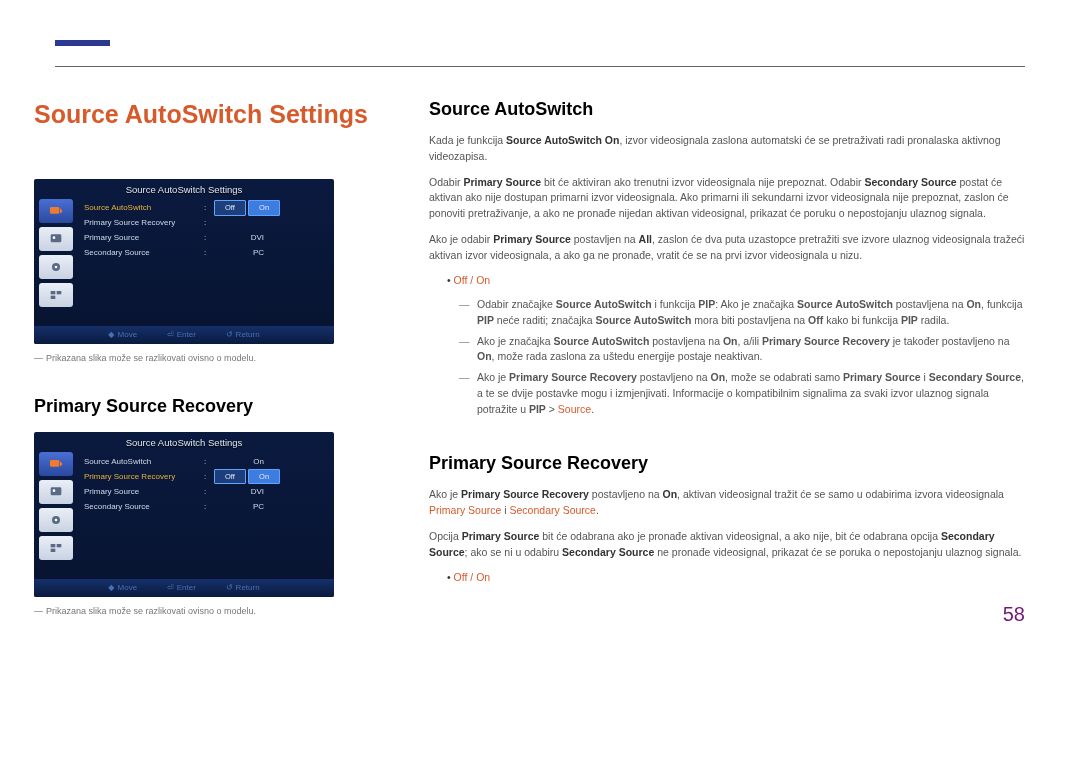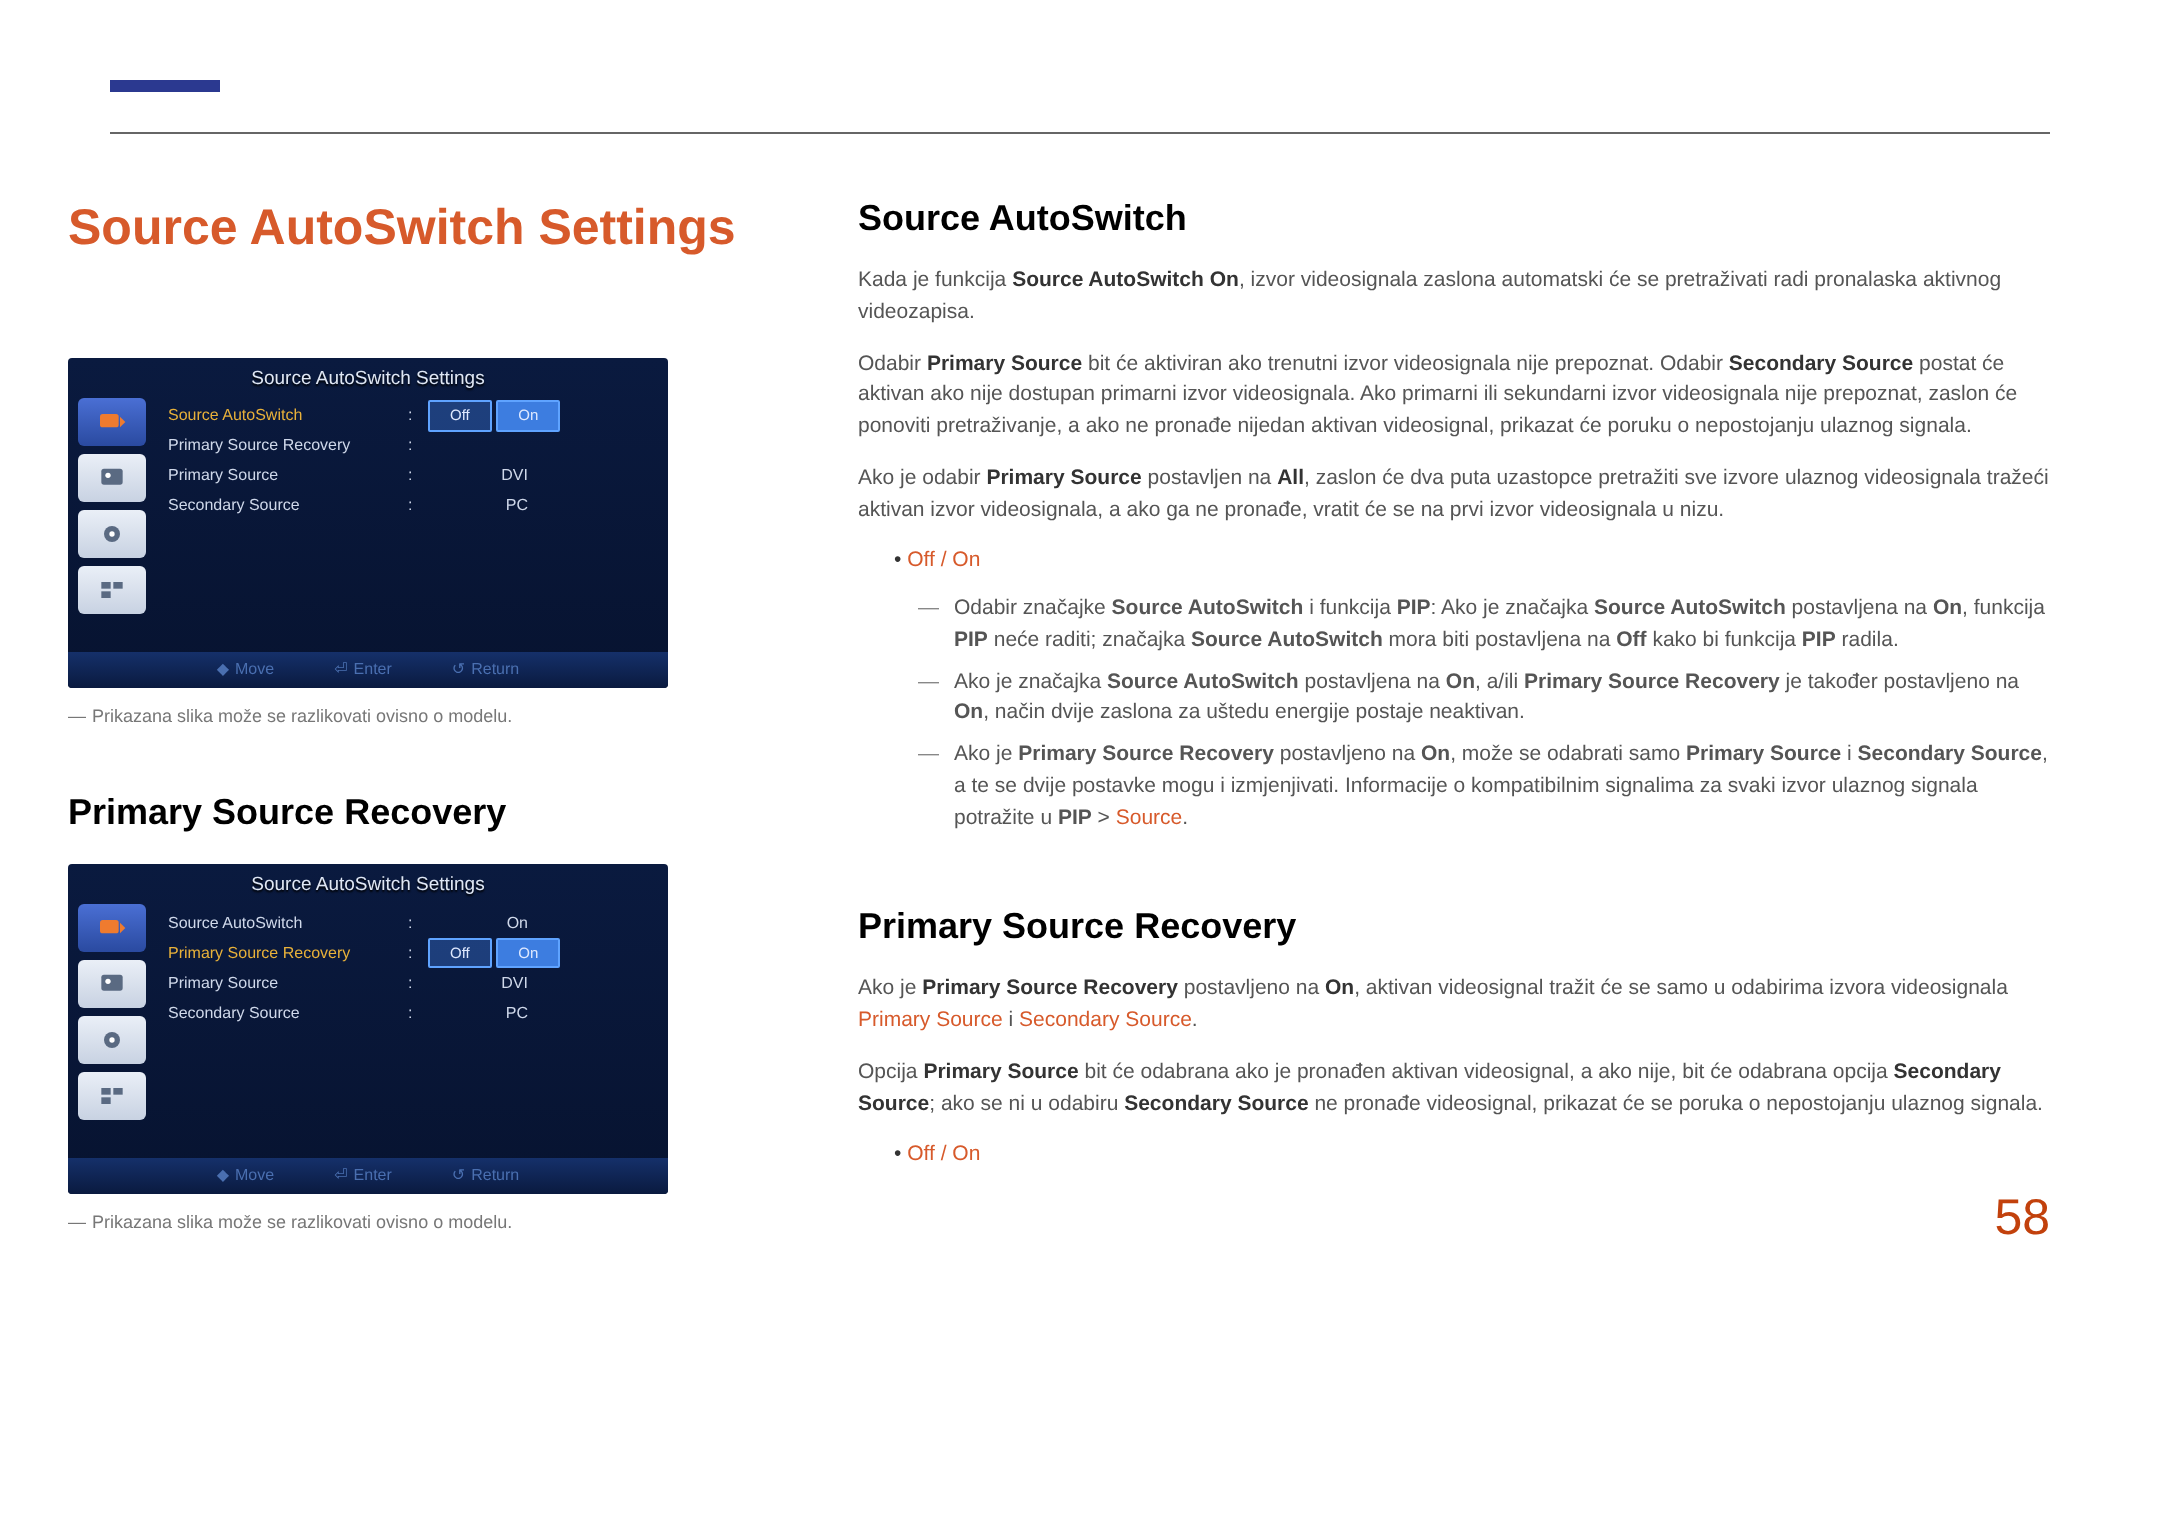--- a/index.html
+++ b/index.html
@@ -179,22 +179,22 @@
     content: "―";
     position: absolute;
     left: 0;
     top: 0;
     color: #888;
   }
   .page-num {
     position: absolute;
     right: 55px;
     bottom: 20px;
-    font-size: 25px;
-    color: #c2410c;
+    font-size: 20px;
+    color: #701a75;
   }
 </style>
 </head>
 <body>
 
 <div class="page">
   <div class="top-accent"></div>
   <div class="top-rule"></div>
 
   <div class="cols">
@@ -343,35 +343,35 @@
       <p class="para">
         <span>Ako je odabir </span><strong>Primary Source</strong><span> postavljen na </span><strong>All</strong><span>, zaslon će dva puta uzastopce pretražiti sve izvore ulaznog videosignala tražeći aktivan izvor videosignala, a ako ga ne pronađe, vratit će se na prvi izvor videosignala u nizu.</span>
       </p>
 
       <div class="bullet"><span class="orange">Off / On</span></div>
 
       <div class="dash-item">
         <span>Odabir značajke </span><strong>Source AutoSwitch</strong><span> i funkcija </span><strong>PIP</strong><span>: Ako je značajka </span><strong>Source AutoSwitch</strong><span> postavljena na </span><strong>On</strong><span>, funkcija </span><strong>PIP</strong><span> neće raditi; značajka </span><strong>Source AutoSwitch</strong><span> mora biti postavljena na </span><strong>Off</strong><span> kako bi funkcija </span><strong>PIP</strong><span> radila.</span>
       </div>
       <div class="dash-item">
-        <span>Ako je značajka </span><strong>Source AutoSwitch</strong><span> postavljena na </span><strong>On</strong><span>, a/ili </span><strong>Primary Source Recovery</strong><span> je također postavljeno na </span><strong>On</strong><span>, način dvije zaslona za uštedu energije postaje neaktivan.</span>
+        <span>Ako je značajka </span><strong>Source AutoSwitch</strong><span> postavljena na </span><strong>On</strong><span>, a/ili </span><strong>Primary Source Recovery</strong><span> je također postavljeno na </span><strong>On</strong><span>, može rada zaslona za uštedu energije postaje neaktivan.</span>
       </div>
       <div class="dash-item">
         <span>Ako je </span><strong>Primary Source Recovery</strong><span> postavljeno na </span><strong>On</strong><span>, može se odabrati samo </span><strong>Primary Source</strong><span> i </span><strong>Secondary Source</strong><span>, a te se dvije postavke mogu i izmjenjivati. Informacije o kompatibilnim signalima za svaki izvor ulaznog signala potražite u </span><strong>PIP</strong><span> &gt; </span><span class="orange">Source</span><span>.</span>
       </div>
 
       <div style="height:28px"></div>
 
       <h2 class="section-title">Primary Source Recovery</h2>
 
       <p class="para">
         <span>Ako je </span><strong>Primary Source Recovery</strong><span> postavljeno na </span><strong>On</strong><span>, aktivan videosignal tražit će se samo u odabirima izvora videosignala </span><span class="orange">Primary Source</span><span> i </span><span class="orange">Secondary Source</span><span>.</span>
       </p>
       <p class="para">
-        <span>Opcija </span><strong>Primary Source</strong><span> bit će odabrana ako je pronađen aktivan videosignal, a ako nije, bit će odabrana opcija </span><strong>Secondary Source</strong><span>; ako se ni u odabiru </span><strong>Secondary Source</strong><span> ne pronađe videosignal, prikazat će se poruka o nepostojanju ulaznog signala.</span>
+        <span>Opcija </span><strong>Primary Source</strong><span> bit će odabrana ako je pronađe aktivan videosignal, a ako nije, bit će odabrana opcija </span><strong>Secondary Source</strong><span>; ako se ni u odabiru </span><strong>Secondary Source</strong><span> ne pronađe videosignal, prikazat će se poruka o nepostojanju ulaznog signala.</span>
       </p>
 
       <div class="bullet"><span class="orange">Off / On</span></div>
     </div>
   </div>
 
   <div class="page-num">58</div>
 </div>
 
 </body></html>

